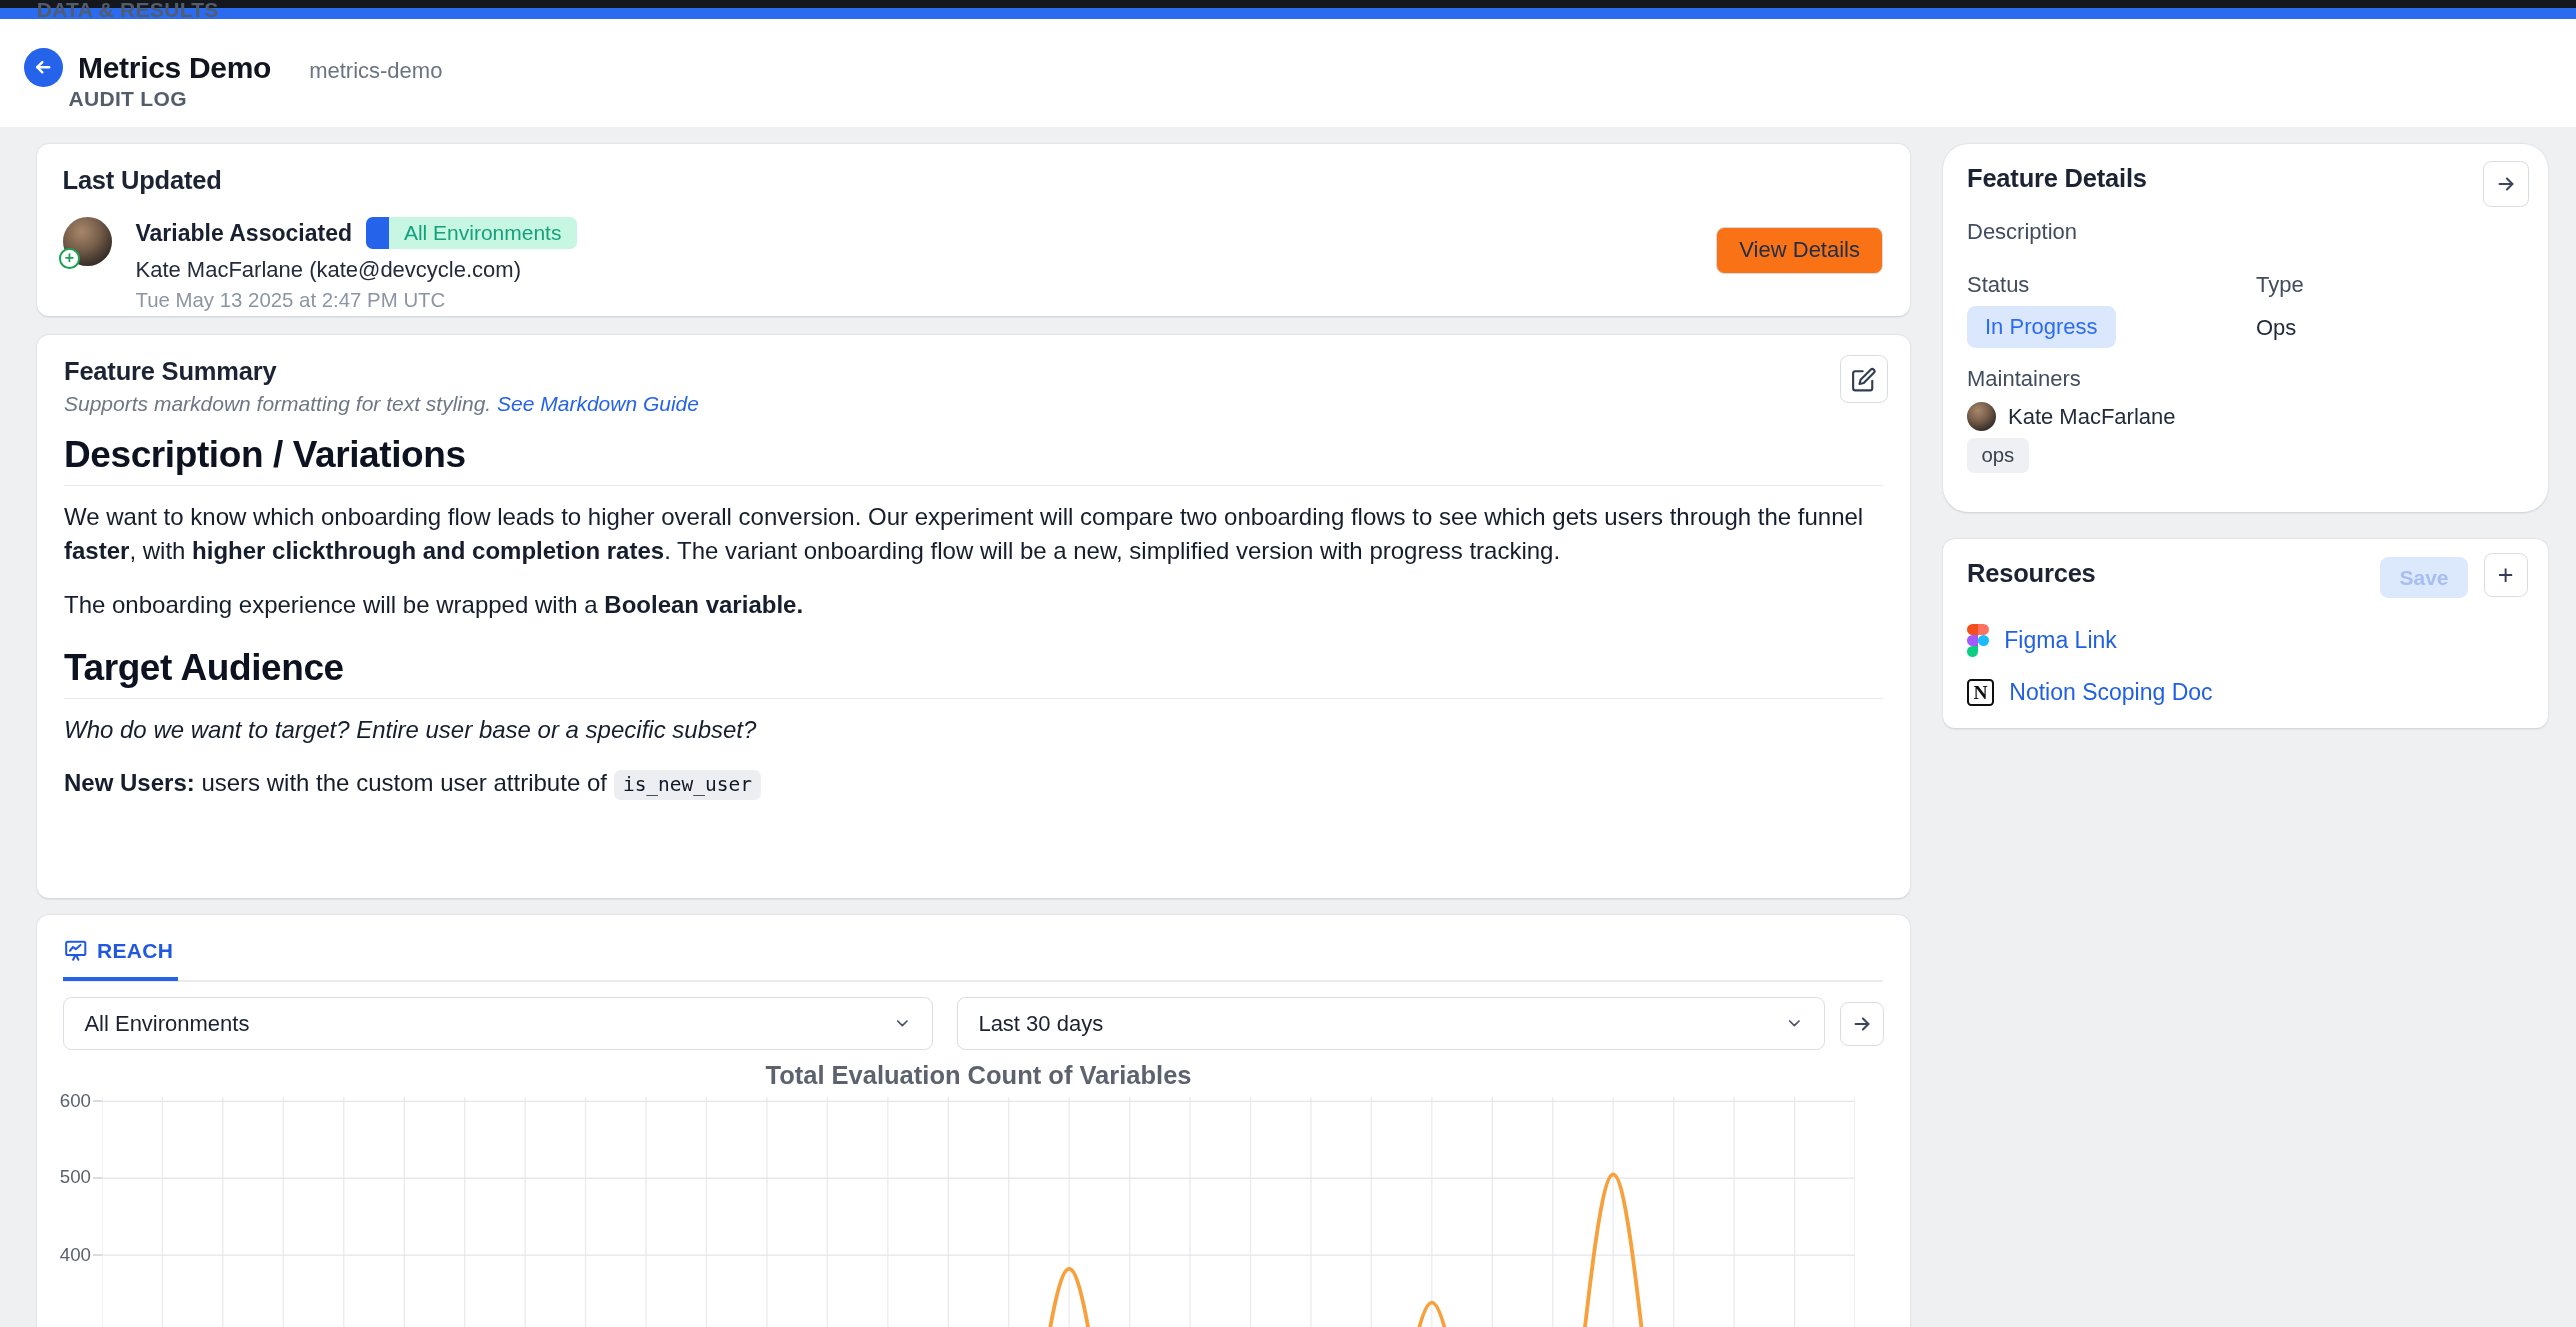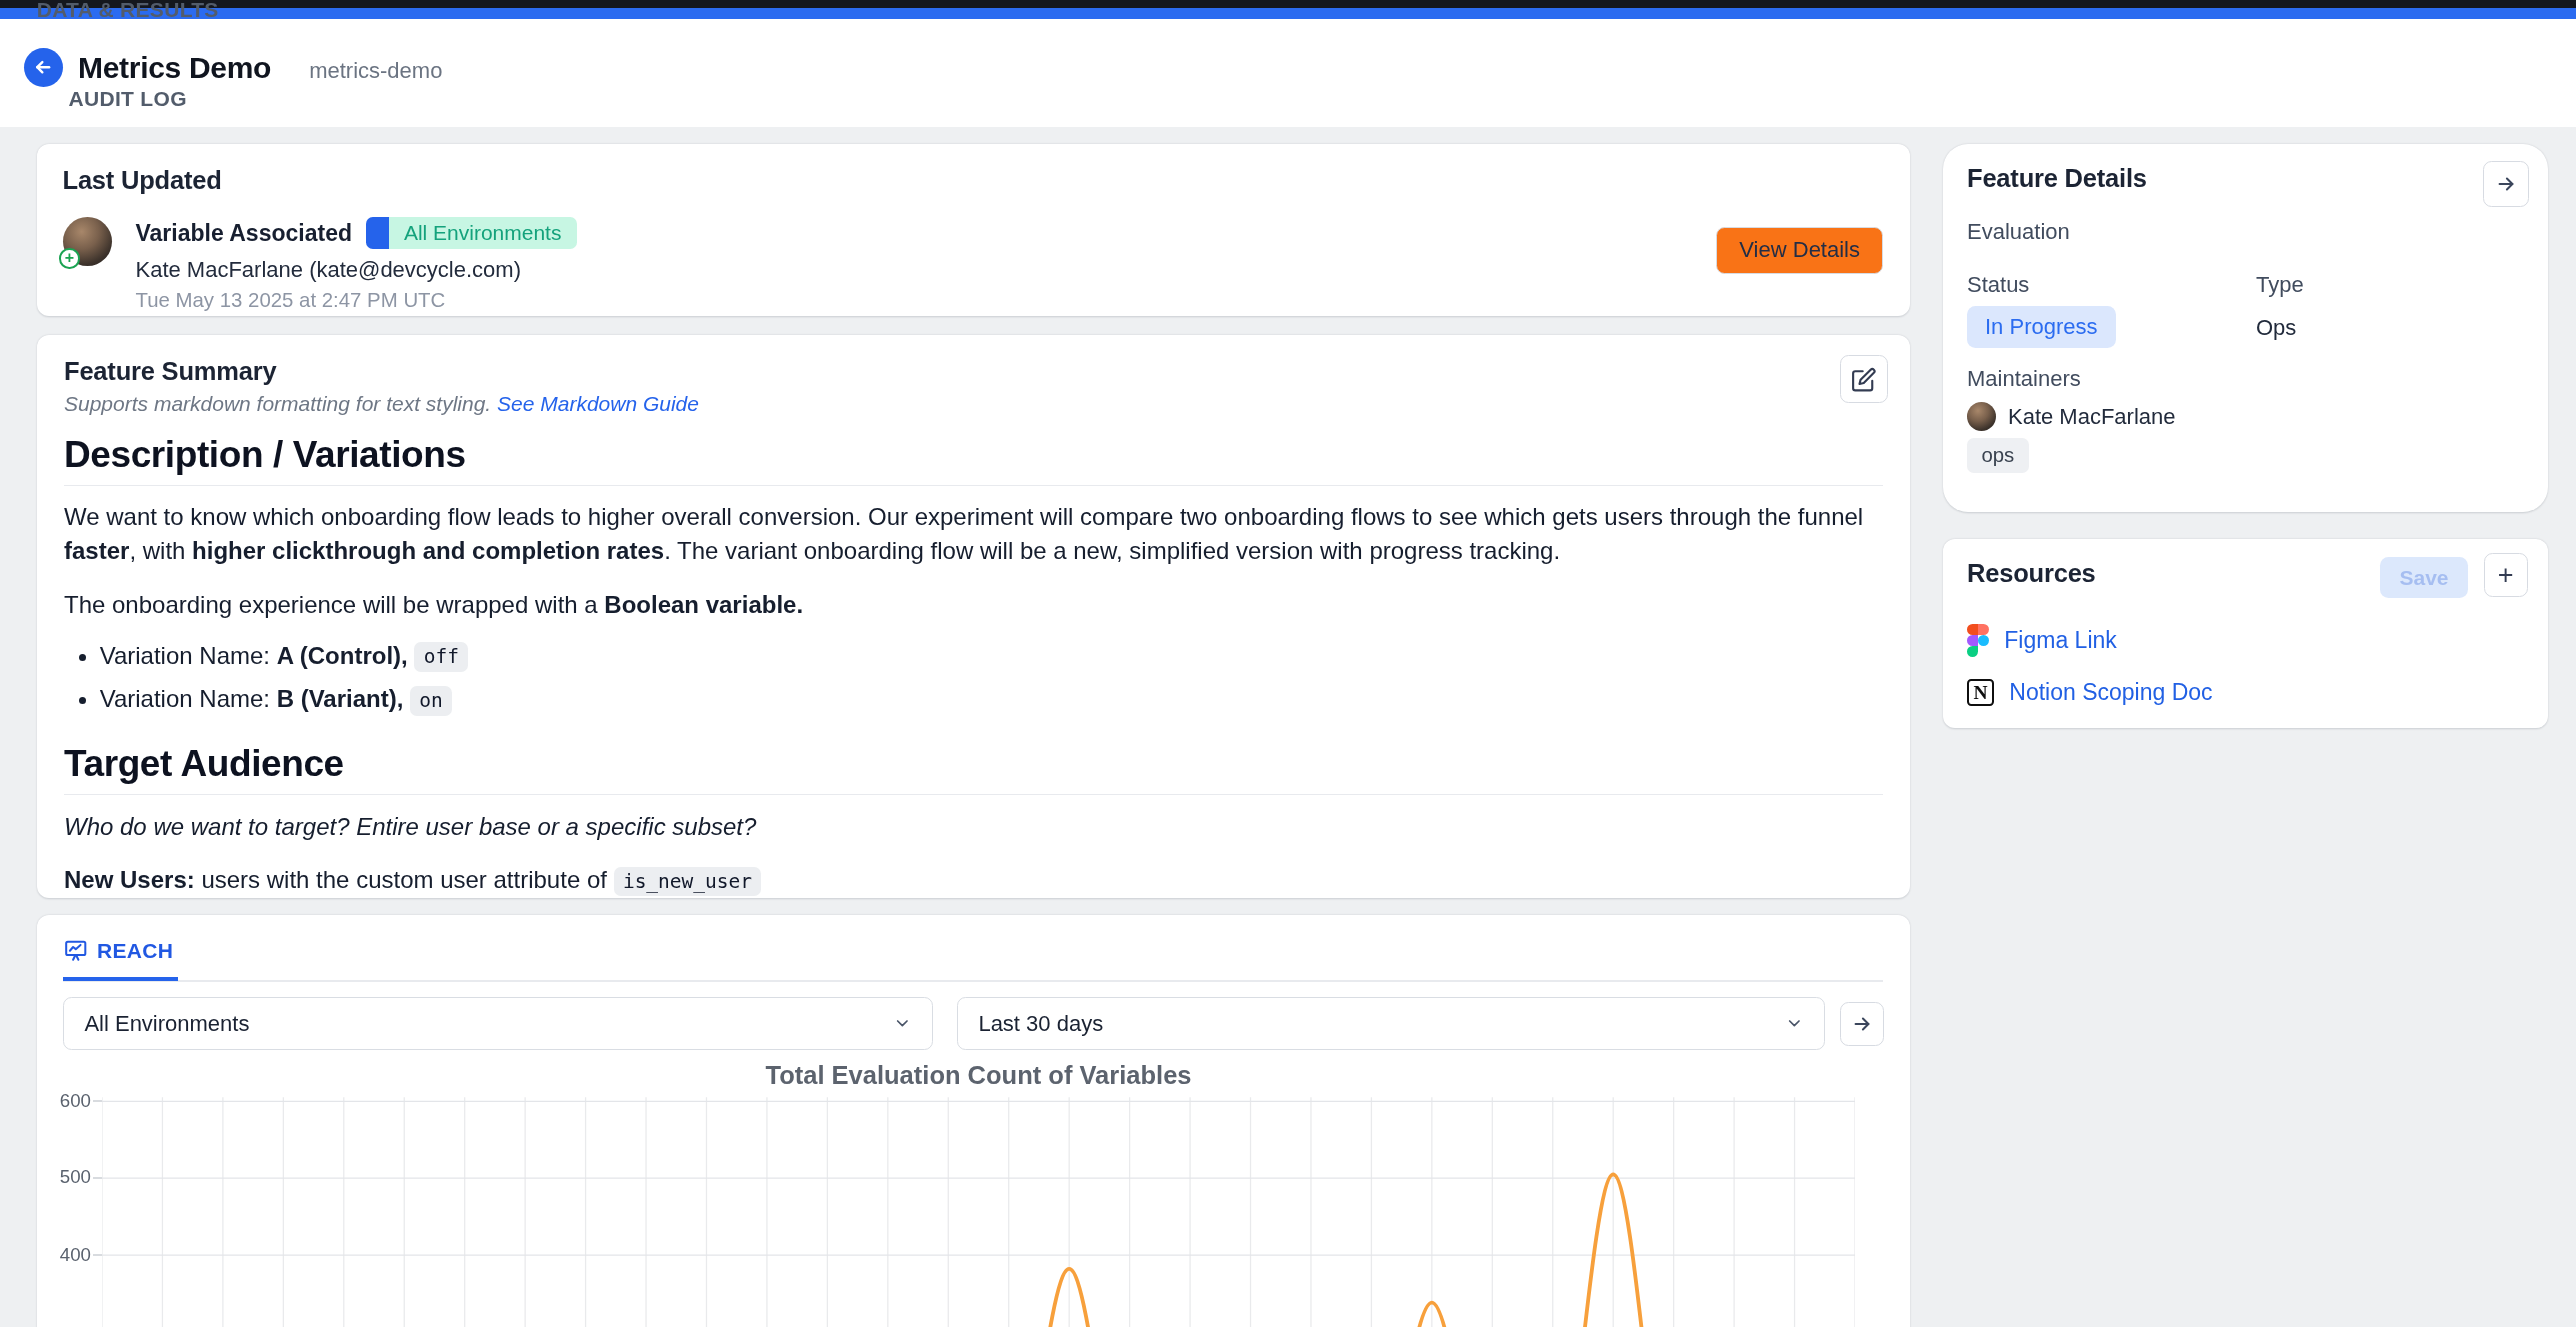--- a/index.html
+++ b/index.html
@@ -173,24 +173,20 @@
     <button class="icon-btn" id="edit-btn">
       <svg width="25.5" height="25.5" viewBox="0 0 24 24" fill="none" stroke="#333c52" stroke-width="2" stroke-linecap="round" stroke-linejoin="round">
           <path d="M11 4H4a2 2 0 0 0-2 2v14a2 2 0 0 0 2 2h14a2 2 0 0 0 2-2v-7"></path>
           <path d="M18.5 2.5a2.12 2.12 0 0 1 3 3L12 15l-4 1 1-4 9.5-9.5z"></path>
         </svg>
     </button>
     <div class="md">
       <h1>Description / Variations</h1>
       <p><span>We want to know which onboarding flow leads to higher overall conversion. Our experiment will compare two onboarding flows to see which gets users through the funnel </span><strong>faster</strong><span>, with </span><strong>higher clickthrough and completion rates</strong><span>. The variant onboarding flow will be a new, simplified version with progress tracking.</span></p>
       <p class="space"><span>The onboarding experience will be wrapped with a </span><strong>Boolean variable.</strong></p>
-      <ul>
-        <li><span>Variation Name: </span><strong>A (Control),</strong><span>  </span><code>off</code></li>
-        <li><span>Variation Name: </span><strong>B (Variant),</strong><span>  </span><code>on</code></li>
-      </ul>
       <h1 class="second">Target Audience</h1>
       <p class="question"><span>Who do we want to target? Entire user base or a specific subset?</span></p>
       <p class="space"><strong>New Users:</strong><span> users with the custom user attribute of </span><code>is_new_user</code></p>
     </div>
   </div>
 
   <div class="card" id="card-reach">
     <div class="reach-tab">
       <svg width="25.5" height="25.5" viewBox="0 0 24 24" fill="none" stroke="#2158e2" stroke-width="1.9" stroke-linecap="round" stroke-linejoin="round">
           <rect x="3" y="3.5" width="18" height="12.5" rx="1.5"></rect>
@@ -268,21 +264,21 @@
   </div>
 
   <div class="card" id="card-feature-details">
     <div class="card-h">Feature Details</div>
     <button class="icon-btn" id="fd-open-btn">
       <svg width="22" height="22" viewBox="0 0 24 24" fill="none" stroke="#3b465c" stroke-width="2.2" stroke-linecap="round" stroke-linejoin="round">
           <path d="M5 12h14"></path>
           <path d="M13 6l6 6-6 6"></path>
         </svg>
     </button>
-    <div class="fd-label fd-desc">Evaluation</div>
+    <div class="fd-label fd-desc">Description</div>
     <div class="fd-grid">
       <div class="fd-col1">
         <div class="fd-label">Status</div>
         <span class="status-pill">In Progress</span>
       </div>
       <div>
         <div class="fd-label">Type</div>
         <div class="fd-type-val">Ops</div>
       </div>
     </div>

